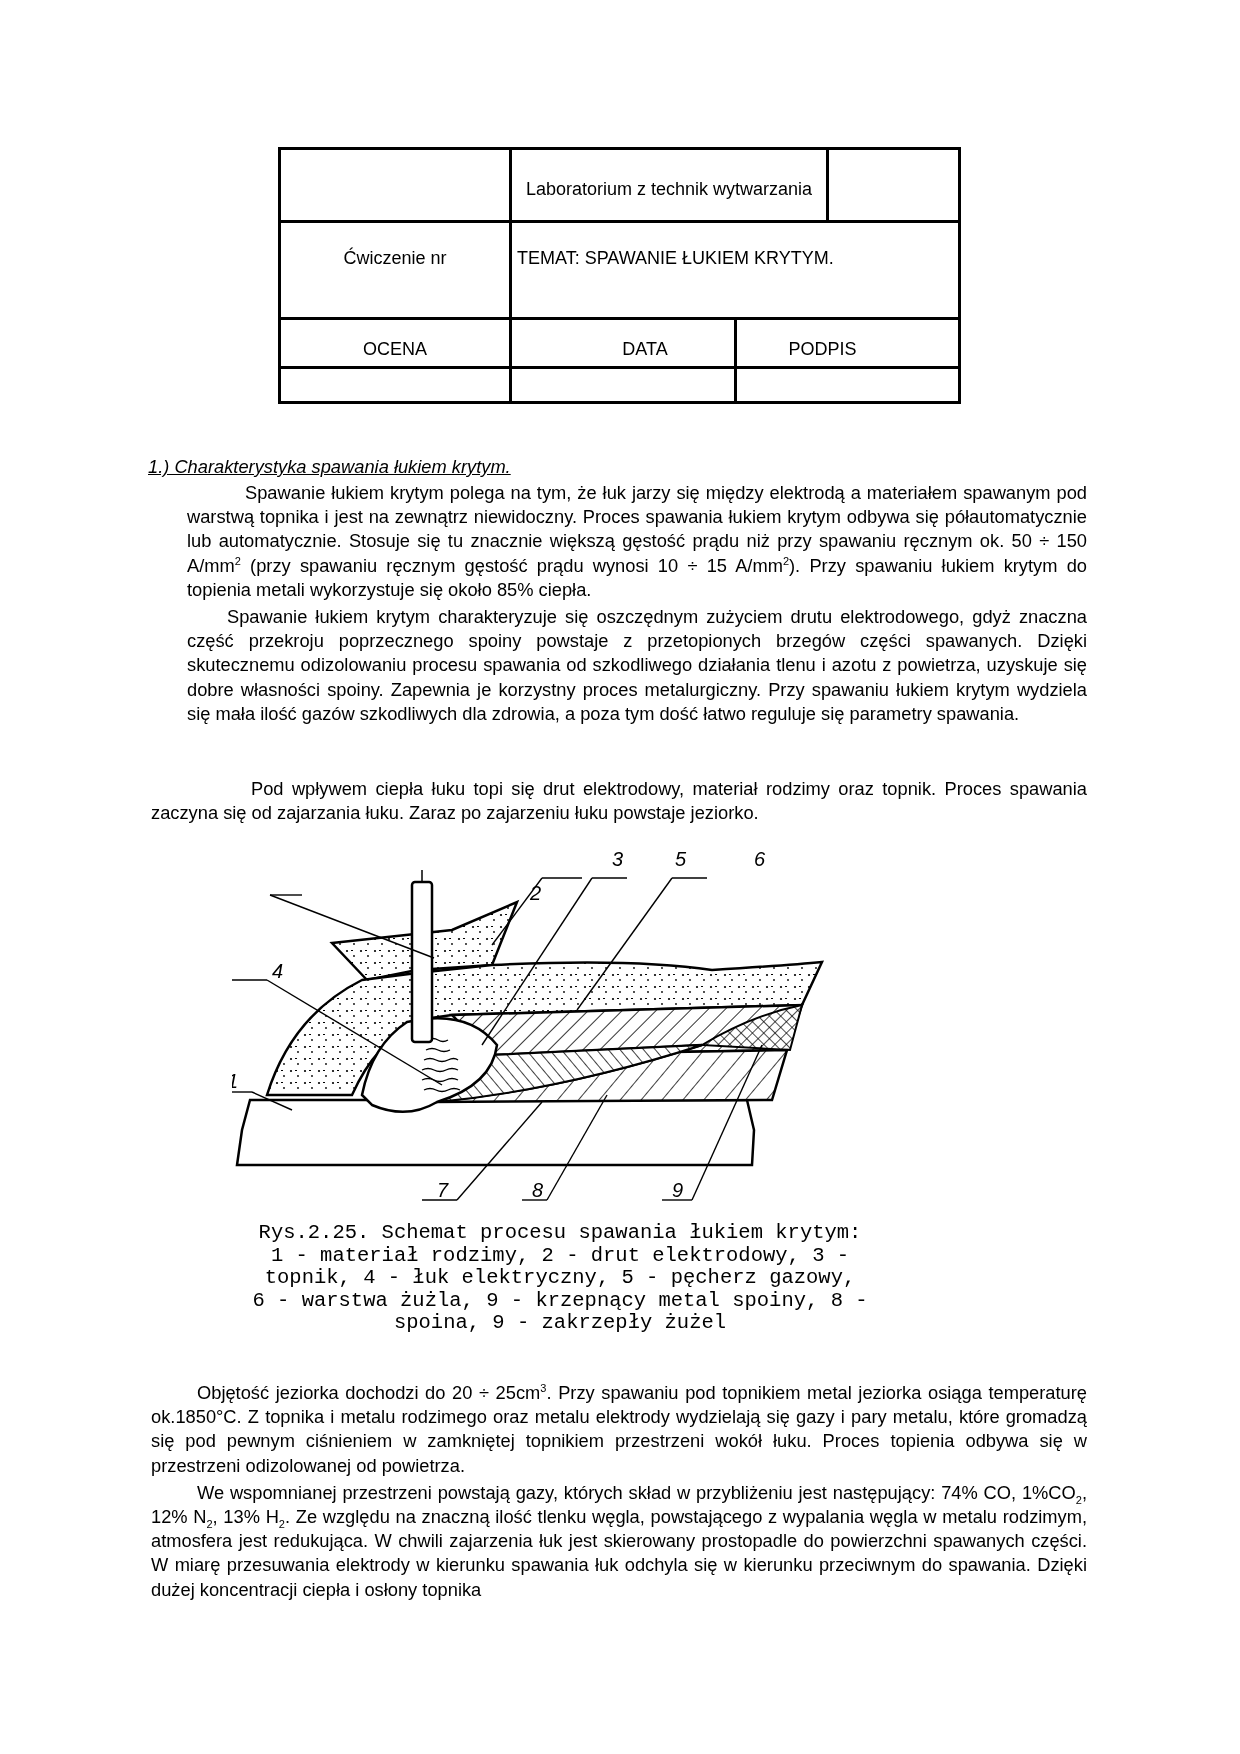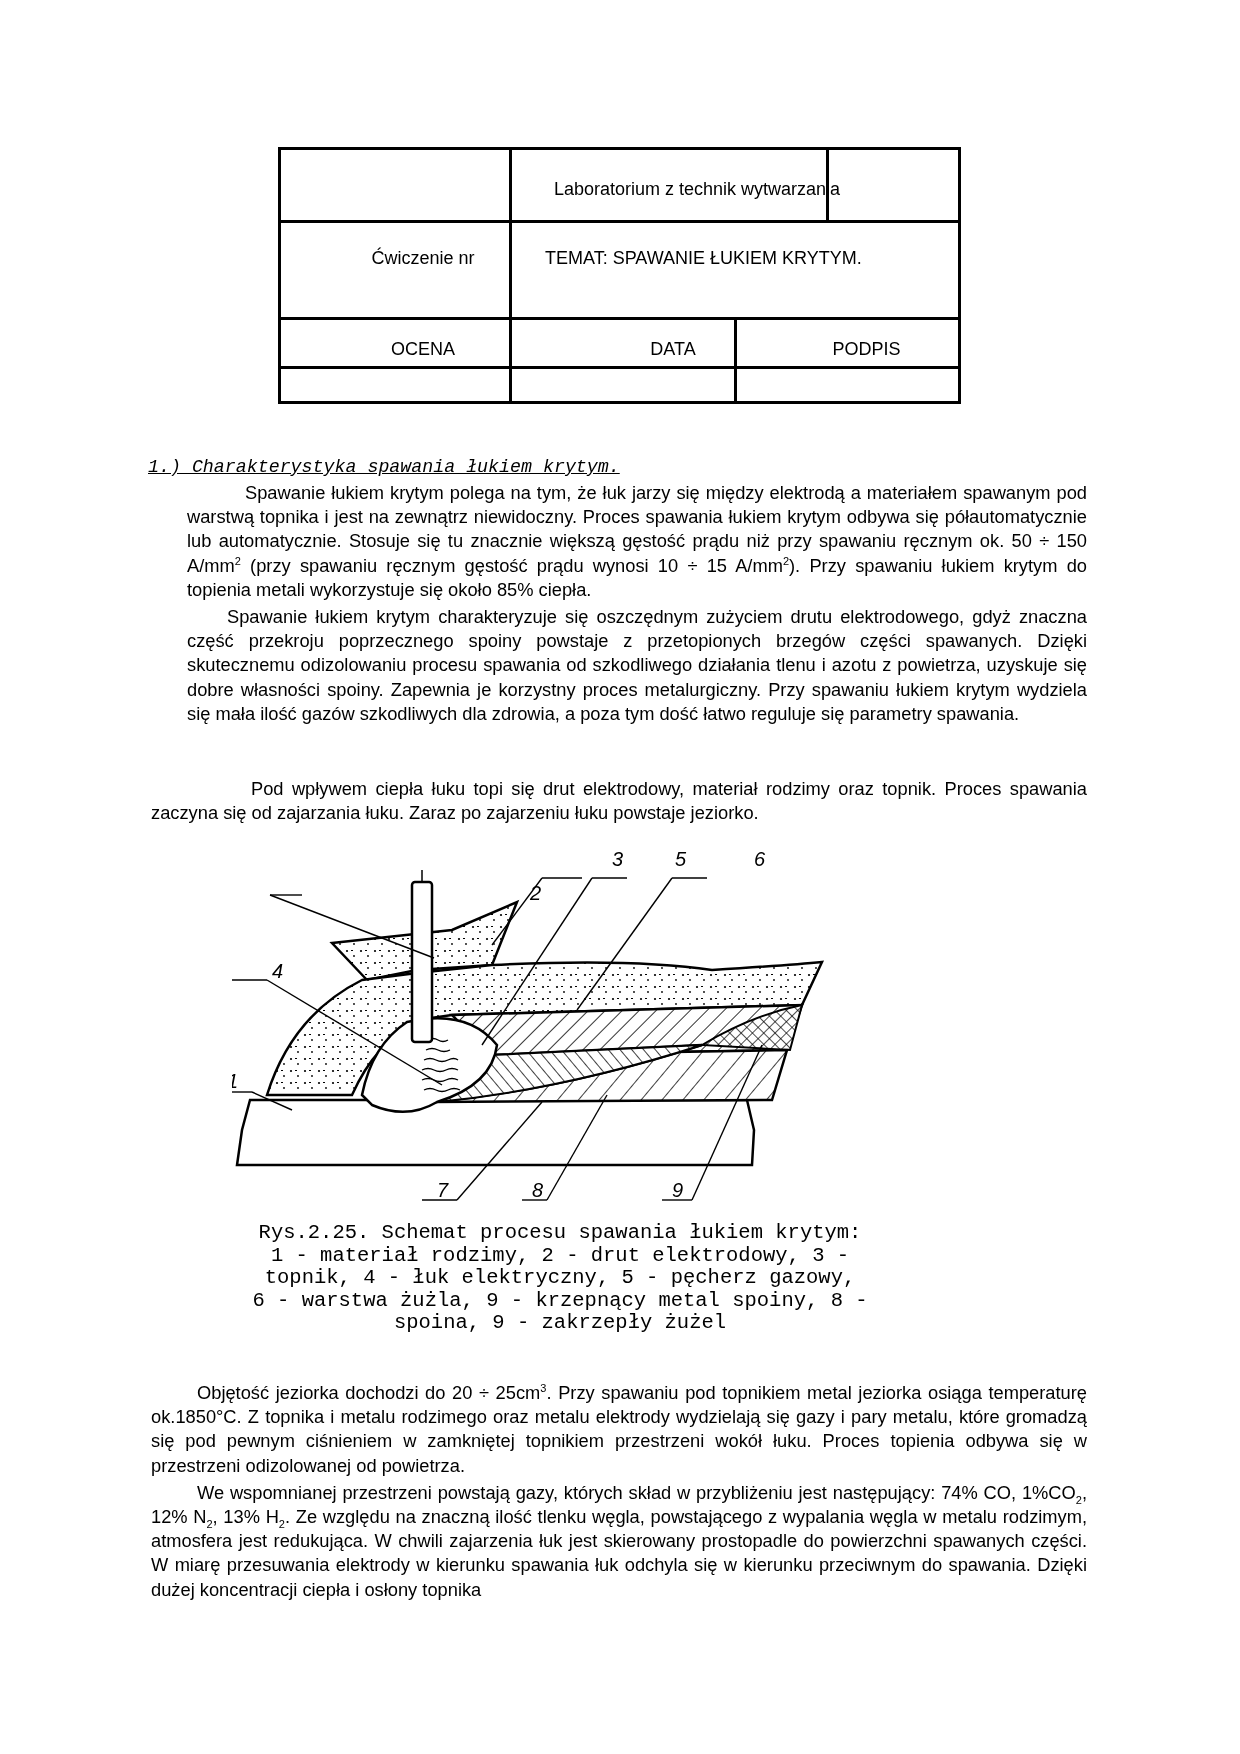--- a/index.html
+++ b/index.html
@@ -5,30 +5,30 @@
   html, body { margin: 0; padding: 0; background: #ffffff; }
   body { width: 1240px; height: 1754px; position: relative; overflow: hidden;
          font-family: "Liberation Sans", "DejaVu Sans", sans-serif; color: #000; }
   .page { position: absolute; left: 0; top: 0; width: 1240px; height: 1754px; }
 
   
   .hdr { position: absolute; left: 278px; top: 147px; width: 683px; height: 257px;
          border: 3px solid #000; box-sizing: border-box; }
   .hdr .cell { position: absolute; box-sizing: border-box; display: flex;
                align-items: center; justify-content: center; text-align: center;
-               font-size: 18px; line-height: 22px; margin-left: 28px; }
+               font-size: 18px; line-height: 22px; }
   .vline { position: absolute; background: #000; width: 3px; }
   .hline { position: absolute; background: #000; height: 3px; }
 
   
   .txt { position: absolute; font-size: 18.3px; line-height: 24.2px; text-align: justify; }
   .txt p { margin: 3px; }
   .indent { text-indent: 58px; }
   .heading { position: absolute; font-size: 18.3px; font-style: italic;
-             text-decoration: underline; line-height: 24px; font-family: Liberation Mono, monospace; }
+             text-decoration: underline; line-height: 24px; }
   sup, sub { font-size: 11px; line-height: 0; }
 
   
   .figure { position: absolute; left: 232px; top: 840px; width: 700px; height: 370px; }
   .caption { position: absolute; left: 200px; top: 1222px; width: 720px;
              font-family: "Liberation Mono", "DejaVu Sans Mono", monospace;
              font-size: 20.5px; line-height: 22.6px; text-align: center; }
 </style>
 </head>
 <body>
@@ -43,21 +43,21 @@
 
     <div class="hline" style="left:0; top:70px; width:677px;"></div>
     <div class="hline" style="left:0; top:167px; width:677px;"></div>
     <div class="hline" style="left:0; top:216px; width:677px;"></div>
 
     <div class="cell" style="left:231px; top:0; width:314px; height:70px; padding-top:8px;">Laboratorium z technik wytwarzania</div>
     <div class="cell" style="left:236px; top:73px; width:440px; height:70px; justify-content:flex-start;">TEMAT: SPAWANIE ŁUKIEM KRYTYM.</div>
     <div class="cell" style="left:0; top:73px; width:228px; height:70px;">Ćwiczenie nr</div>
     <div class="cell" style="left:0; top:182px; width:228px; height:34px;">OCENA</div>
     <div class="cell" style="left:231px; top:182px; width:222px; height:34px;padding-left:44px;">DATA</div>
-    <div class="cell" style="left:456px; top:182px; width:203px; height:34px;">PODPIS</div>
+    <div class="cell" style="left:440px; top:182px; width:203px; height:34px;">PODPIS</div>
     <div class="cell" style="left:0; top:219px; width:228px; height:32px;"></div>
     <div class="cell" style="left:231px; top:219px; width:222px; height:32px;"></div>
     <div class="cell" style="left:456px; top:219px; width:221px; height:32px;"></div>
   </div>
 
   <div class="heading" style="left:148px; top:455px;">1.)  Charakterystyka spawania łukiem krytym.</div>
   <div class="txt" style="left:184px; top:478px; width:906px;">
     <p class="indent"><span>Spawanie łukiem krytym polega na tym, że łuk jarzy się między elektrodą a materiałem spawanym pod warstwą topnika i jest na zewnątrz niewidoczny. Proces spawania łukiem krytym odbywa się półautomatycznie lub automatycznie. Stosuje się tu znacznie większą gęstość prądu niż przy spawaniu ręcznym ok. 50 ÷ 150 A/mm</span><sup>2</sup><span> (przy spawaniu ręcznym gęstość prądu wynosi 10 ÷ 15 A/mm</span><sup>2</sup><span>). Przy spawaniu łukiem krytym do topienia metali wykorzystuje się około 85% ciepła.</span></p>
     <p class="indent" style="text-indent:40px;">Spawanie łukiem krytym charakteryzuje się oszczędnym zużyciem drutu elektrodowego, gdyż znaczna część przekroju poprzecznego spoiny powstaje z przetopionych brzegów części spawanych. Dzięki skutecznemu odizolowaniu procesu spawania od szkodliwego działania tlenu i azotu z powietrza, uzyskuje się dobre własności spoiny. Zapewnia je korzystny proces metalurgiczny. Przy spawaniu łukiem krytym wydziela się mała ilość gazów szkodliwych dla zdrowia, a poza tym dość łatwo reguluje się parametry spawania.</p>
   </div>

